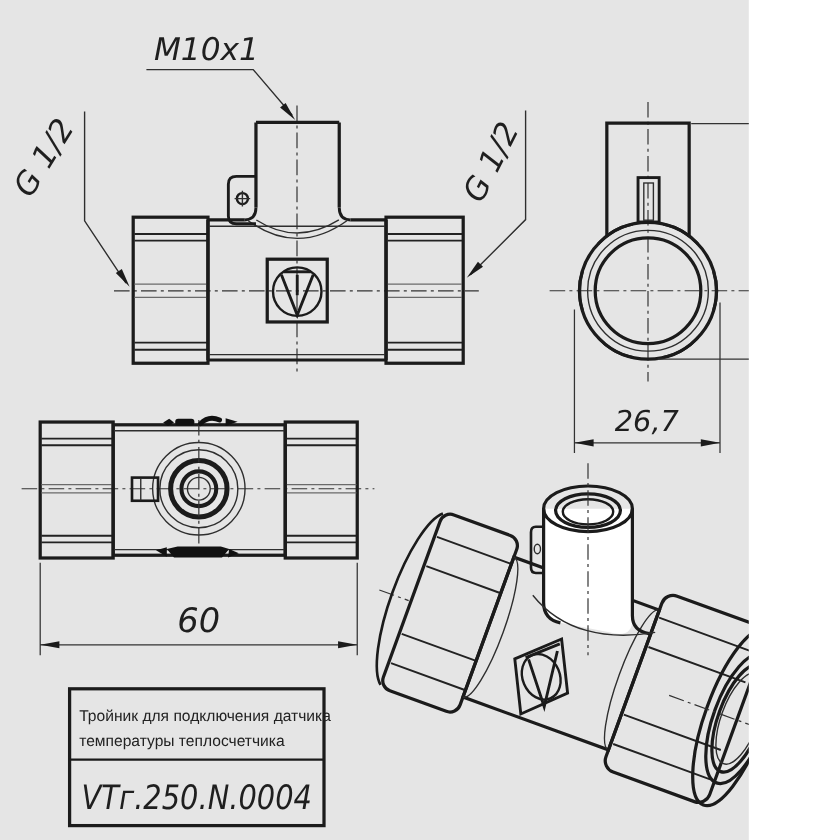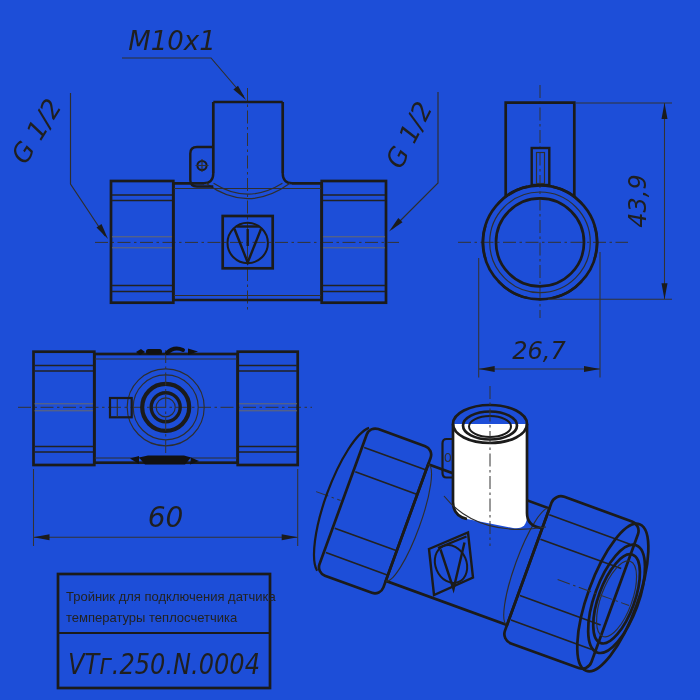--- a/index.html
+++ b/index.html
@@ -1,16 +1,16 @@
 <!DOCTYPE html>
 <html><head>
 <meta charset="utf-8">
 <style>
   html,body{margin:0;padding:0;background:#ffffff;}
-  .canvas{position:relative;width:700px;height:700px;background:#1d4ed8;overflow:hidden;
+  .canvas{position:relative;width:624px;height:700px;background:#e5e5e5;overflow:hidden;
           font-family:"DejaVu Sans",sans-serif;}
   svg{display:block}
   .bold{stroke:#1b1b1b;stroke-width:2.7;fill:none;}
   .b24{stroke:#1b1b1b;stroke-width:2.4;fill:none;}
   .b22{stroke:#1b1b1b;stroke-width:2.2;fill:none;}
   .b20{stroke:#1b1b1b;stroke-width:2;fill:none;}
   .med{stroke:#222;stroke-width:1.6;fill:none;}
   .thin{stroke:#2e2e2e;stroke-width:1.15;fill:none;}
   .thread{stroke:#6a6a6a;stroke-width:1;fill:none;}
   .ext{stroke:#333;stroke-width:1.05;fill:none;}

